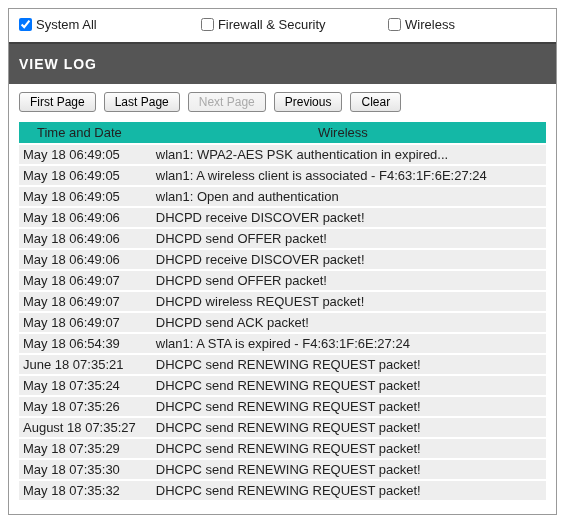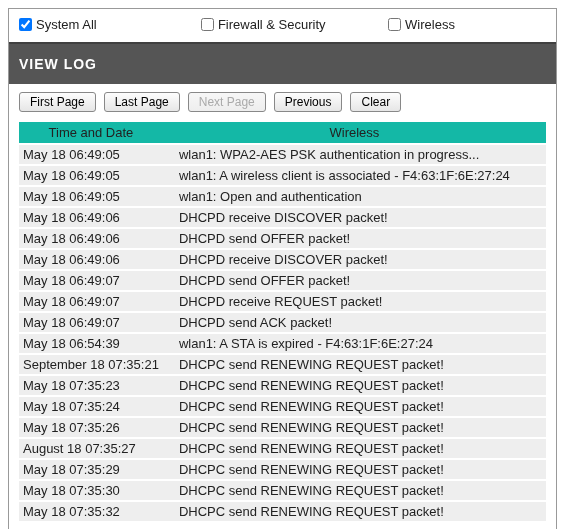--- a/index.html
+++ b/index.html
@@ -127,21 +127,21 @@
     <table class="log">
       <thead>
         <tr>
           <th class="col-dt">Time and Date</th>
           <th>Wireless</th>
         </tr>
       </thead>
       <tbody id="log-body">
           <tr>
             <td>May 18 06:49:05</td>
-            <td class="msg">wlan1: WPA2-AES PSK authentication in progress...</td>
+            <td class="msg">wlan1: WPA2-AES PSK authentication in expired...</td>
           </tr>
           <tr>
             <td>May 18 06:49:05</td>
             <td class="msg">wlan1: A wireless client is associated - F4:63:1F:6E:27:24</td>
           </tr>
           <tr>
             <td>May 18 06:49:05</td>
             <td class="msg">wlan1: Open and authentication</td>
           </tr>
           <tr>
@@ -155,36 +155,32 @@
           <tr>
             <td>May 18 06:49:06</td>
             <td class="msg">DHCPD receive DISCOVER packet!</td>
           </tr>
           <tr>
             <td>May 18 06:49:07</td>
             <td class="msg">DHCPD send OFFER packet!</td>
           </tr>
           <tr>
             <td>May 18 06:49:07</td>
-            <td class="msg">DHCPD receive REQUEST packet!</td>
+            <td class="msg">DHCPD wireless REQUEST packet!</td>
           </tr>
           <tr>
             <td>May 18 06:49:07</td>
             <td class="msg">DHCPD send ACK packet!</td>
           </tr>
           <tr>
             <td>May 18 06:54:39</td>
             <td class="msg">wlan1: A STA is expired - F4:63:1F:6E:27:24</td>
           </tr>
           <tr>
-            <td>September 18 07:35:21</td>
-            <td class="msg">DHCPC send RENEWING REQUEST packet!</td>
-          </tr>
-          <tr>
-            <td>May 18 07:35:23</td>
+            <td>June 18 07:35:21</td>
             <td class="msg">DHCPC send RENEWING REQUEST packet!</td>
           </tr>
           <tr>
             <td>May 18 07:35:24</td>
             <td class="msg">DHCPC send RENEWING REQUEST packet!</td>
           </tr>
           <tr>
             <td>May 18 07:35:26</td>
             <td class="msg">DHCPC send RENEWING REQUEST packet!</td>
           </tr>

